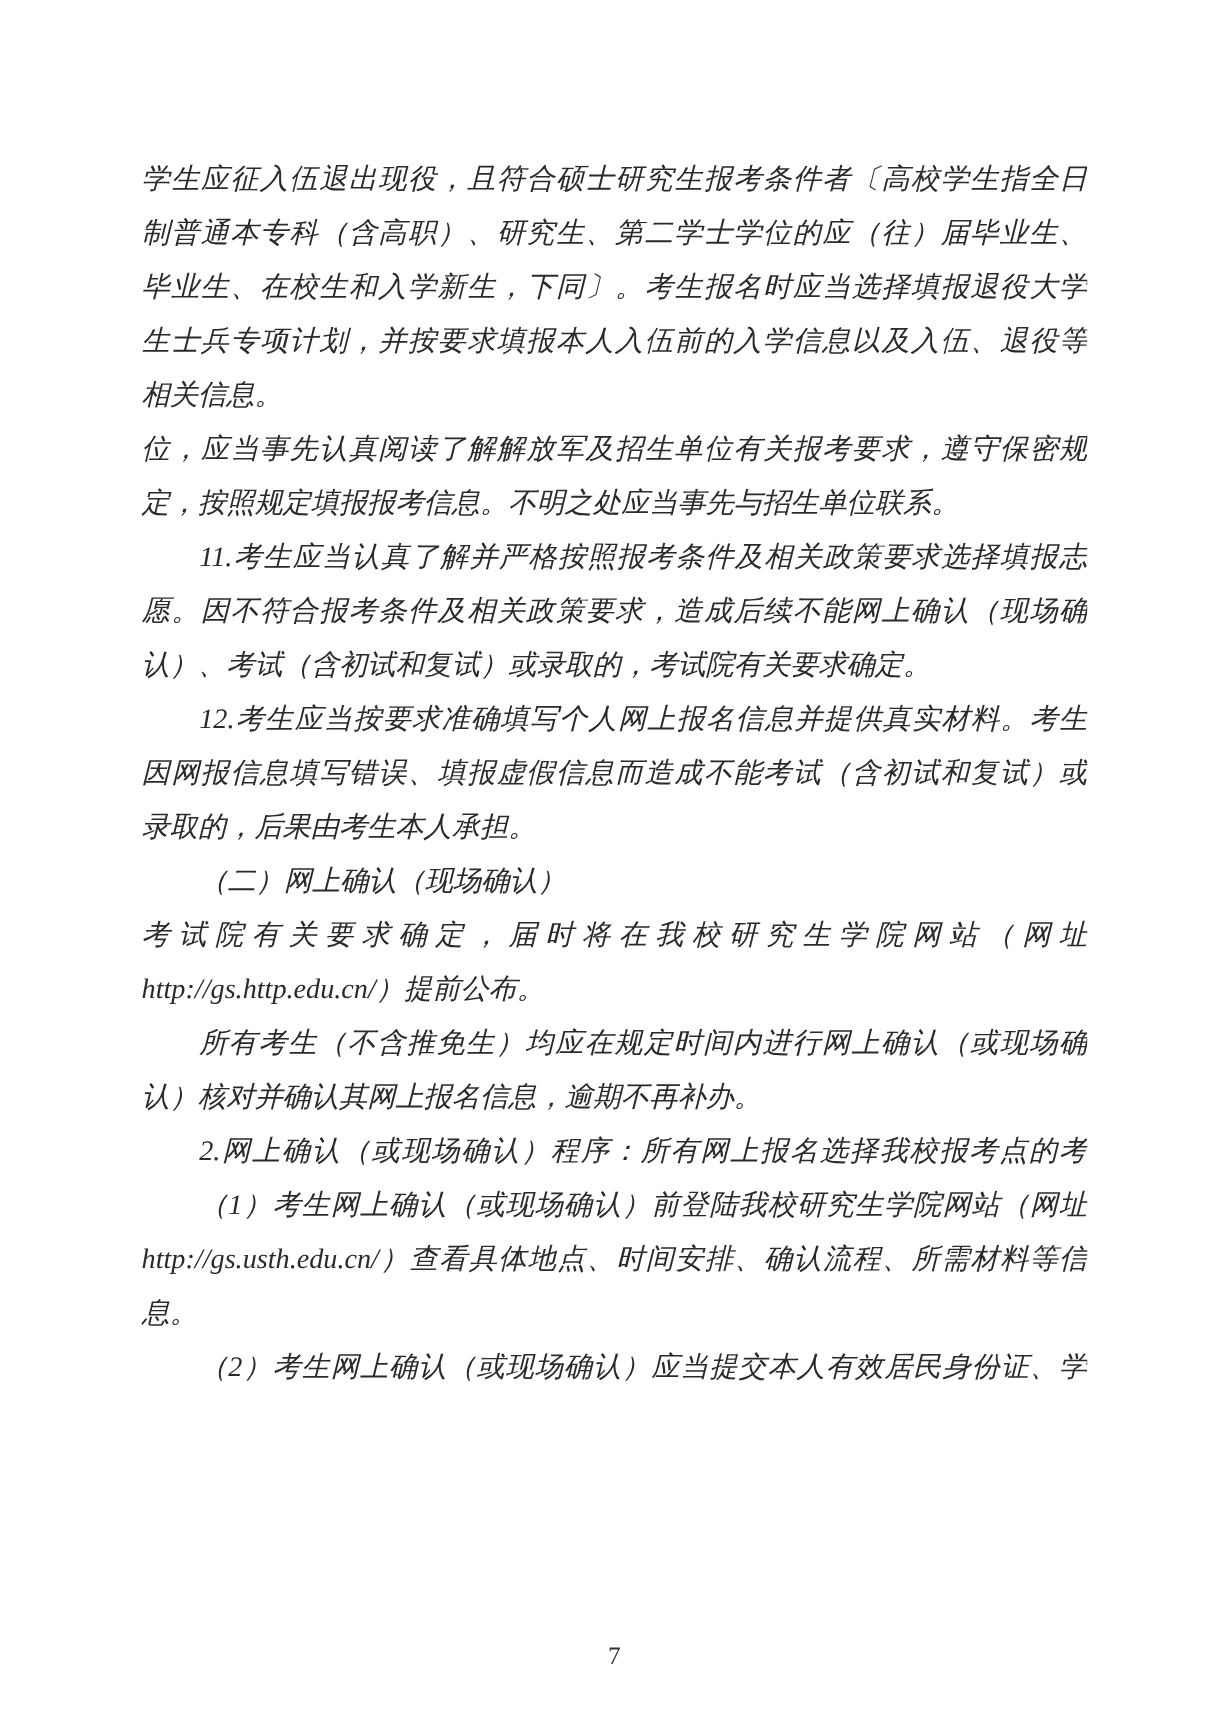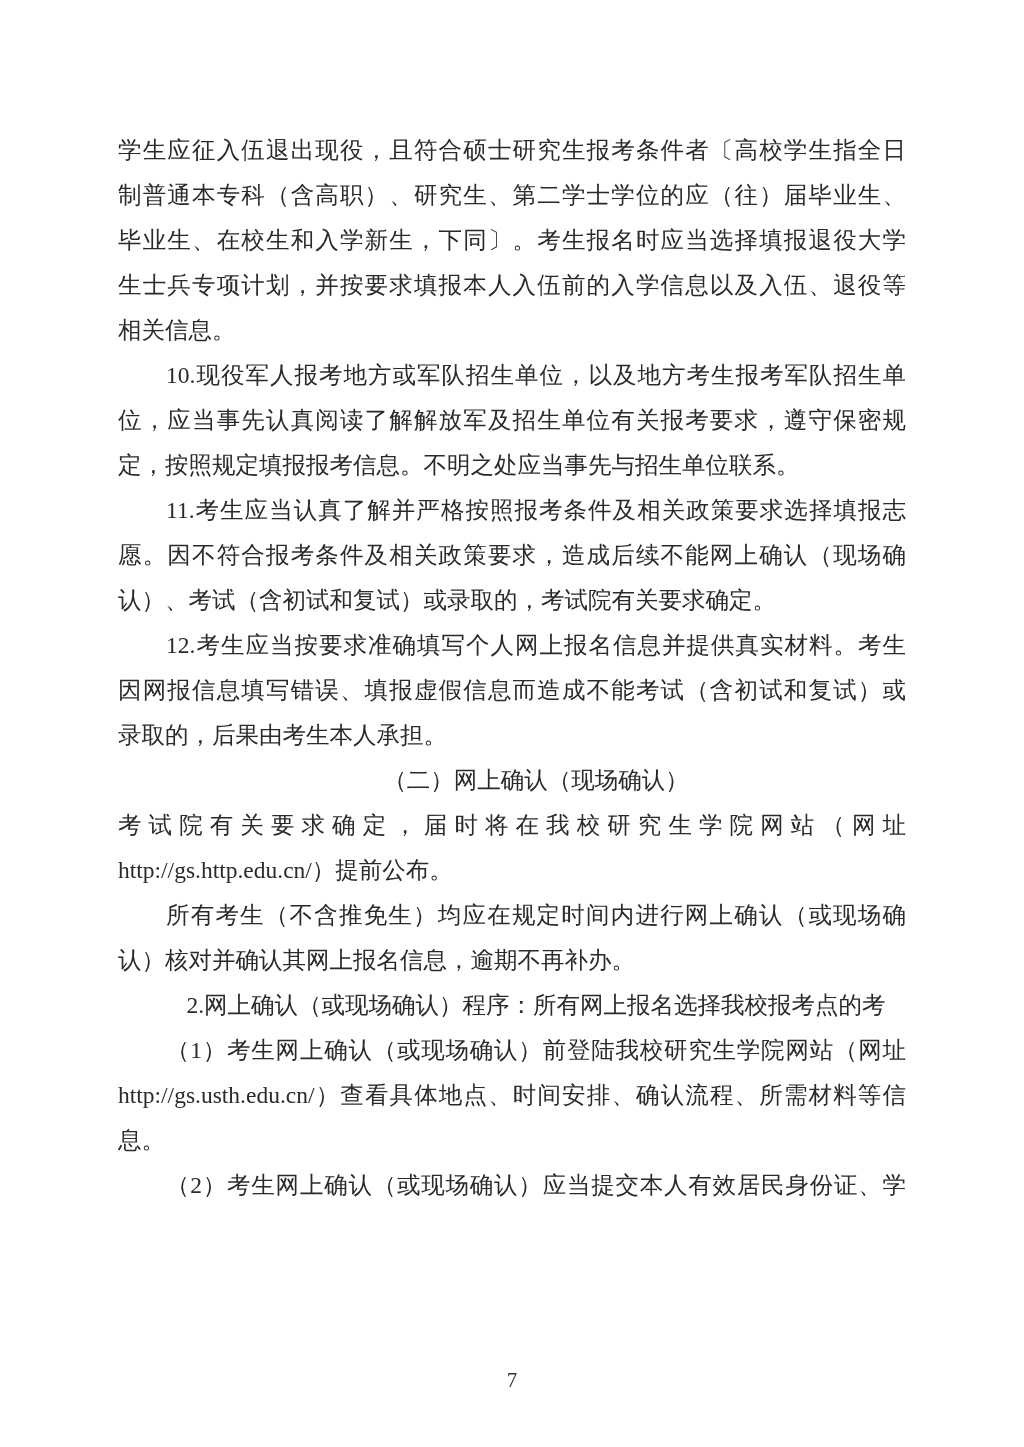--- a/index.html
+++ b/index.html
@@ -14,39 +14,39 @@
     background: #ffffff;
     font-family: "Liberation Serif", "DejaVu Serif", serif;
     color: #222222;
     overflow: hidden;
   }
   .doc-body {
     position: absolute;
     left: 118px;
     top: 128px;
     width: 788px;
+    font-style: italic;
   }
   .line {
     font-size: 23.5px;
     line-height: 45px;
     height: 45px;
     overflow: hidden;
     white-space: nowrap;
     text-align: left;
     color: #2a2a2a;
   }
   .line.justify {
     text-align: justify;
     text-align-last: justify;
     text-justify: inter-character;
     white-space: normal;
   }
   .line.indent {
     text-indent: 48px;
-    text-align: center;
   }
   .page-footer {
     position: absolute;
     left: 0;
     top: 1368px;
     width: 100%;
     text-align: center;
     font-size: 21px;
     color: #333333;
   }
@@ -54,21 +54,20 @@
 </head>
 <body>
 
 <div class="page">
   <div class="doc-body">
       <div class="line justify">学生应征入伍退出现役，且符合硕士研究生报考条件者〔高校学生指全日</div>
       <div class="line justify">制普通本专科（含高职）、研究生、第二学士学位的应（往）届毕业生、</div>
       <div class="line justify">毕业生、在校生和入学新生，下同〕。考生报名时应当选择填报退役大学</div>
       <div class="line justify">生士兵专项计划，并按要求填报本人入伍前的入学信息以及入伍、退役等</div>
       <div class="line">相关信息。</div>
-      <div class="line indent justify">10.现役军人报考地方或军队招生单位，以及地方考生报考军队招生单</div>
       <div class="line justify">位，应当事先认真阅读了解解放军及招生单位有关报考要求，遵守保密规</div>
       <div class="line">定，按照规定填报报考信息。不明之处应当事先与招生单位联系。</div>
       <div class="line indent justify">11.考生应当认真了解并严格按照报考条件及相关政策要求选择填报志</div>
       <div class="line justify">愿。因不符合报考条件及相关政策要求，造成后续不能网上确认（现场确</div>
       <div class="line">认）、考试（含初试和复试）或录取的，考试院有关要求确定。</div>
       <div class="line indent justify">12.考生应当按要求准确填写个人网上报名信息并提供真实材料。考生</div>
       <div class="line justify">因网报信息填写错误、填报虚假信息而造成不能考试（含初试和复试）或</div>
       <div class="line">录取的，后果由考生本人承担。</div>
       <div class="line indent">（二）网上确认（现场确认）</div>
       <div class="line justify">考试院有关要求确定，届时将在我校研究生学院网站（网址</div>

